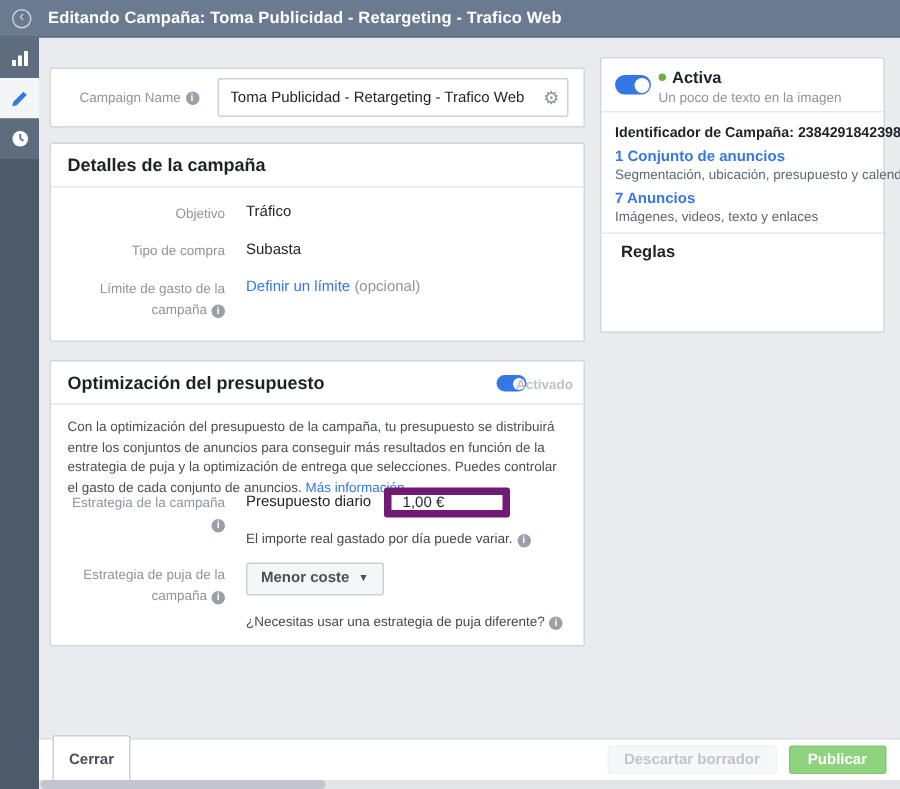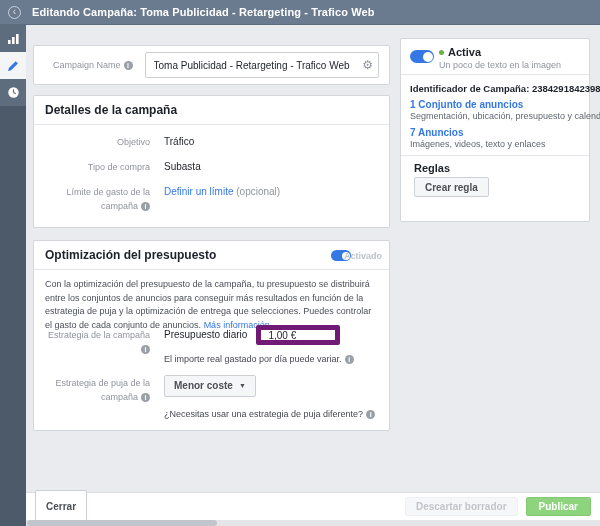--- a/index.html
+++ b/index.html
@@ -178,21 +178,20 @@
     <div class="p-id">
       <span>Identificador de Campaña:</span>
       <span>23842918423980267</span>
     </div>
     <a class="p-link" style="top:60px">1 Conjunto de anuncios</a>
     <div class="p-sub" style="top:72px">Segmentación, ubicación, presupuesto y calendario</div>
     <a class="p-link" style="top:88px">7 Anuncios</a>
     <div class="p-sub" style="top:100px">Imágenes, videos, texto y enlaces</div>
     <div class="p-div"></div>
     <div class="p-rules">Reglas</div>
-    <button class="btn-light" id="create-rule">Crear regla</button>
   </div>
 
   <div id="footer">
     <button class="btn-close">Cerrar</button>
     <span class="footer-right">
       <button class="btn-discard">Descartar borrador</button>
       <button class="btn-publish">Publicar</button>
     </span>
   </div>
 

